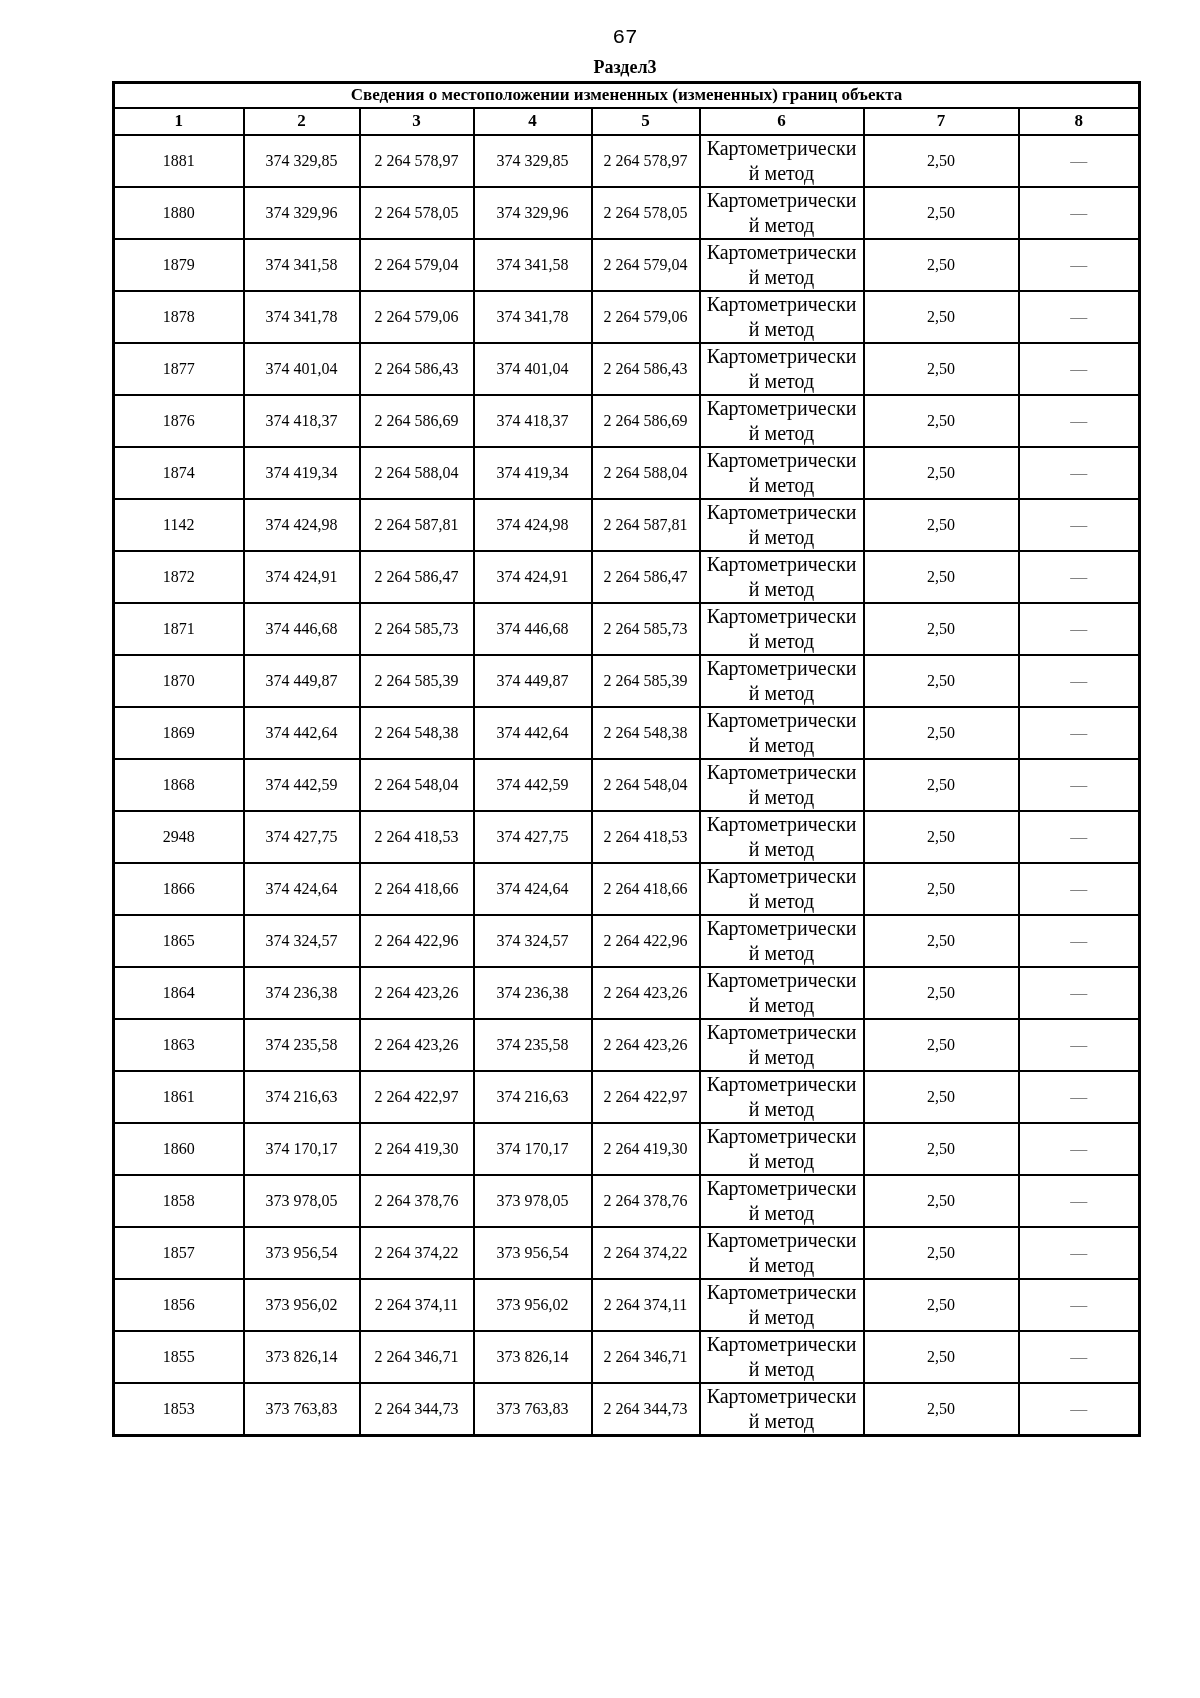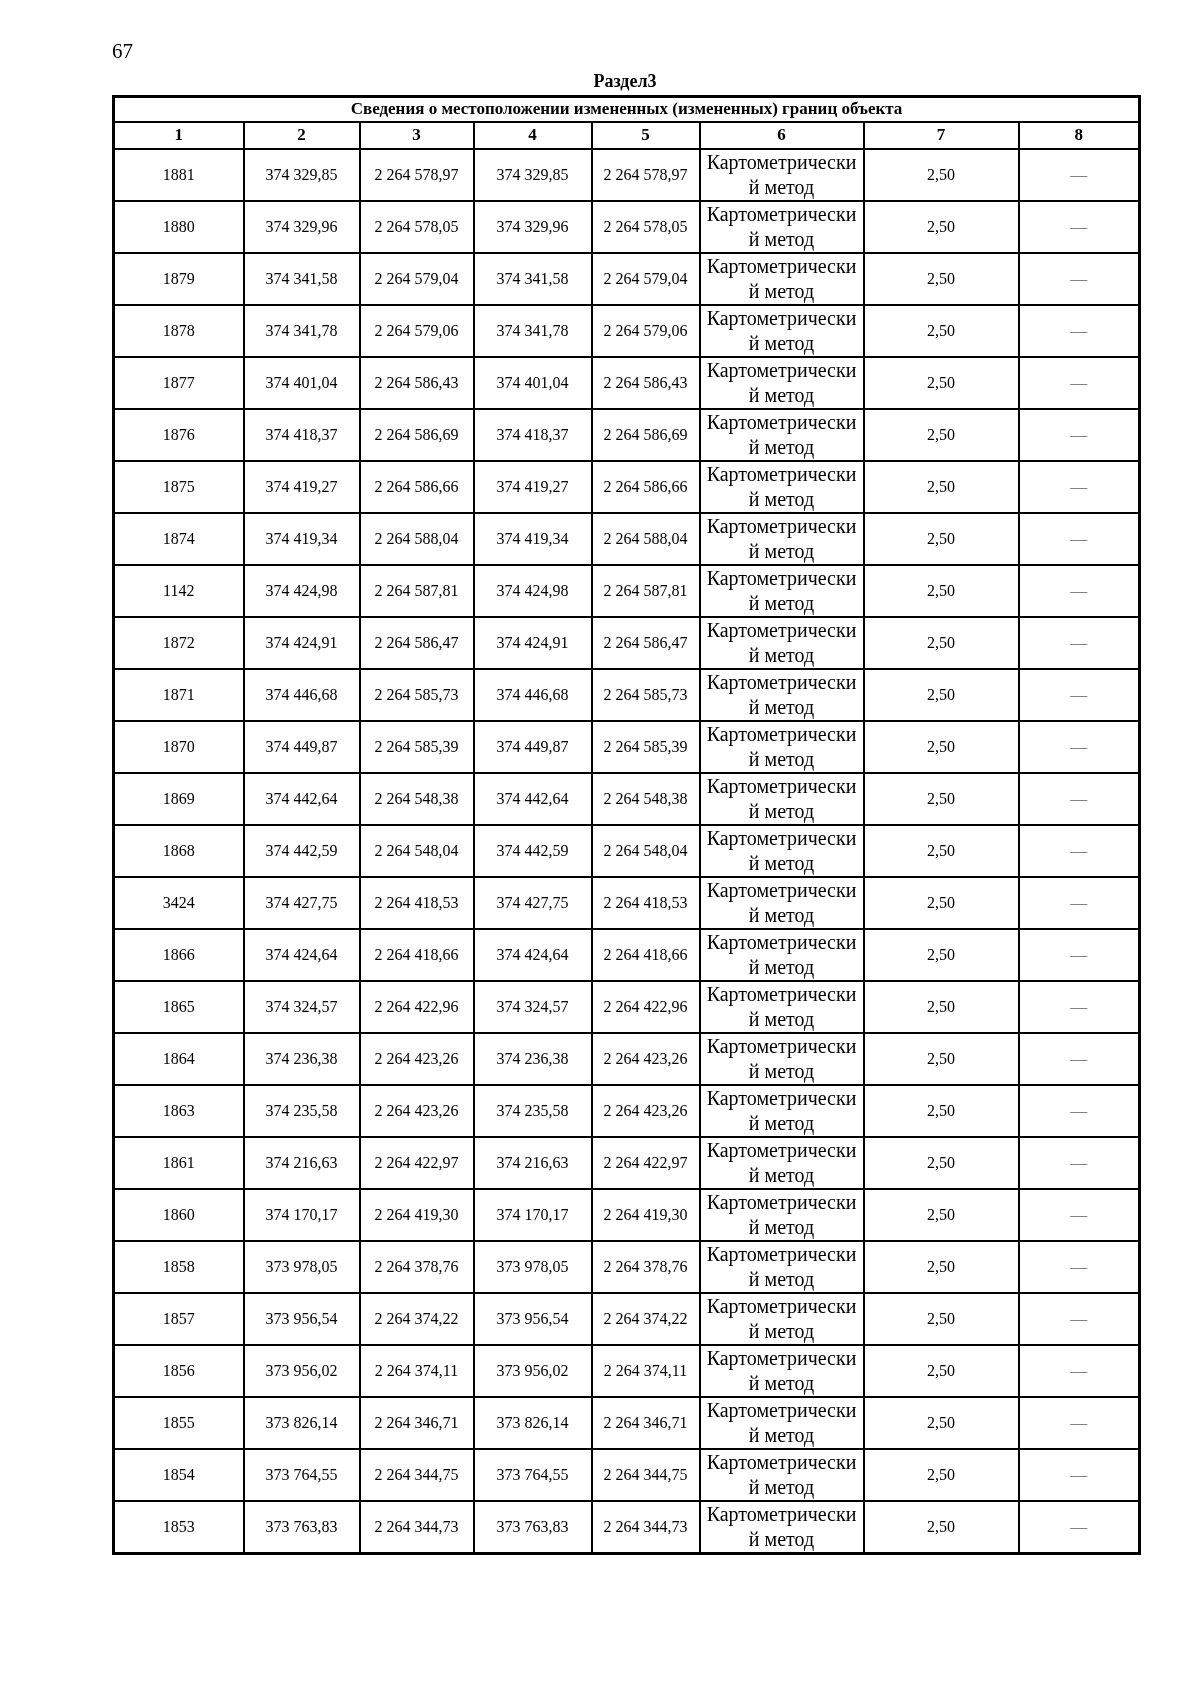--- a/index.html
+++ b/index.html
@@ -10,25 +10,27 @@
     font-family: "Liberation Serif", "DejaVu Serif", serif;
   }
   .page {
     position: relative;
     width: 1200px;
     height: 1698px;
     background: #ffffff;
     overflow: hidden;
   }
   .page-number {
-    margin-top: 40px;
+    margin-top: 26px;
     width: 1026px;
     margin-left: 112px;
+    text-align: center;
     font-size: 21px;
     line-height: 1.1;
+    font-family: Liberation Mono, monospace;
   }
   .section-title {
     width: 1026px;
     margin-left: 112px;
     text-align: center;
     font-weight: bold;
     font-size: 18px;
     line-height: 1.15;
     margin-top: 8px;
     margin-bottom: 3px;
@@ -176,31 +178,20 @@
     <td>374 418,37</td>
     <td>2 264 586,69</td>
     <td>374 418,37</td>
     <td>2 264 586,69</td>
     <td class="method">Картометрически
 й метод</td>
     <td>2,50</td>
     <td class="dash">—</td>
   </tr>
 
-  <tr>
-    <td>1875</td>
-    <td>374 419,27</td>
-    <td>2 264 586,66</td>
-    <td>374 419,27</td>
-    <td>2 264 586,66</td>
-    <td class="method">Картометрически
-й метод</td>
-    <td>2,50</td>
-    <td class="dash">—</td>
-  </tr>
 
   <tr>
     <td>1874</td>
     <td>374 419,34</td>
     <td>2 264 588,04</td>
     <td>374 419,34</td>
     <td>2 264 588,04</td>
     <td class="method">Картометрически
 й метод</td>
     <td>2,50</td>
@@ -273,21 +264,21 @@
     <td>2 264 548,04</td>
     <td>374 442,59</td>
     <td>2 264 548,04</td>
     <td class="method">Картометрически
 й метод</td>
     <td>2,50</td>
     <td class="dash">—</td>
   </tr>
 
   <tr>
-    <td>3424</td>
+    <td>2948</td>
     <td>374 427,75</td>
     <td>2 264 418,53</td>
     <td>374 427,75</td>
     <td>2 264 418,53</td>
     <td class="method">Картометрически
 й метод</td>
     <td>2,50</td>
     <td class="dash">—</td>
   </tr>
 
@@ -406,31 +397,20 @@
     <td>373 826,14</td>
     <td>2 264 346,71</td>
     <td>373 826,14</td>
     <td>2 264 346,71</td>
     <td class="method">Картометрически
 й метод</td>
     <td>2,50</td>
     <td class="dash">—</td>
   </tr>
 
-  <tr>
-    <td>1854</td>
-    <td>373 764,55</td>
-    <td>2 264 344,75</td>
-    <td>373 764,55</td>
-    <td>2 264 344,75</td>
-    <td class="method">Картометрически
-й метод</td>
-    <td>2,50</td>
-    <td class="dash">—</td>
-  </tr>
 
   <tr>
     <td>1853</td>
     <td>373 763,83</td>
     <td>2 264 344,73</td>
     <td>373 763,83</td>
     <td>2 264 344,73</td>
     <td class="method">Картометрически
 й метод</td>
     <td>2,50</td>

